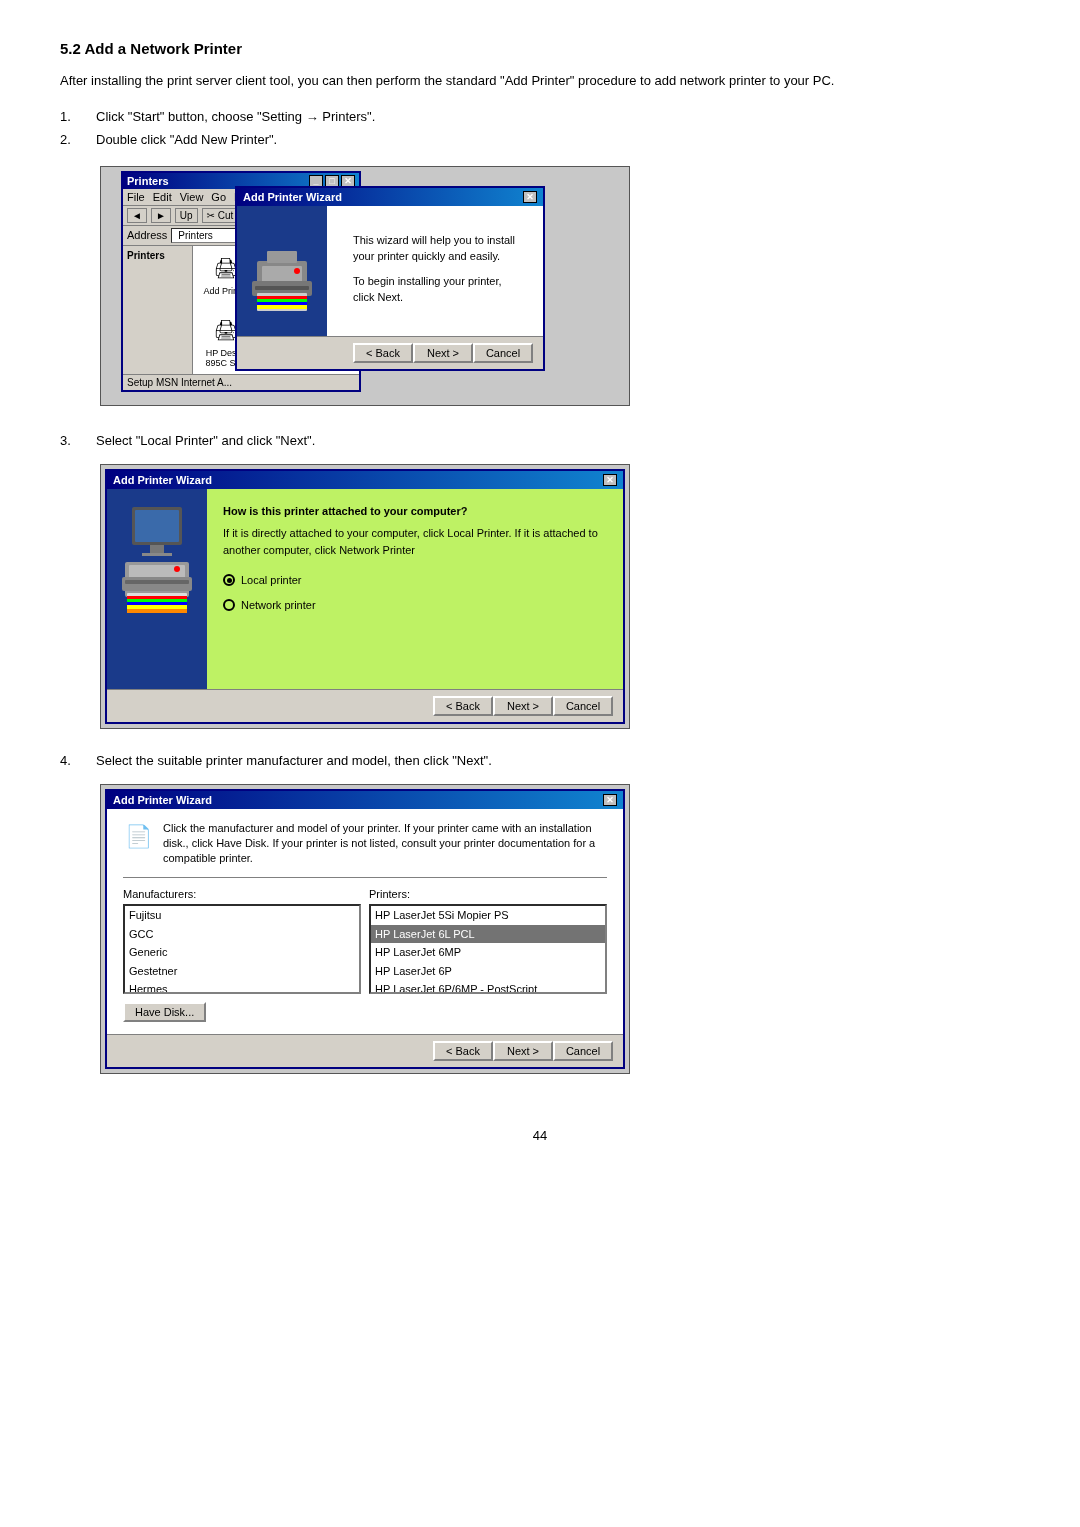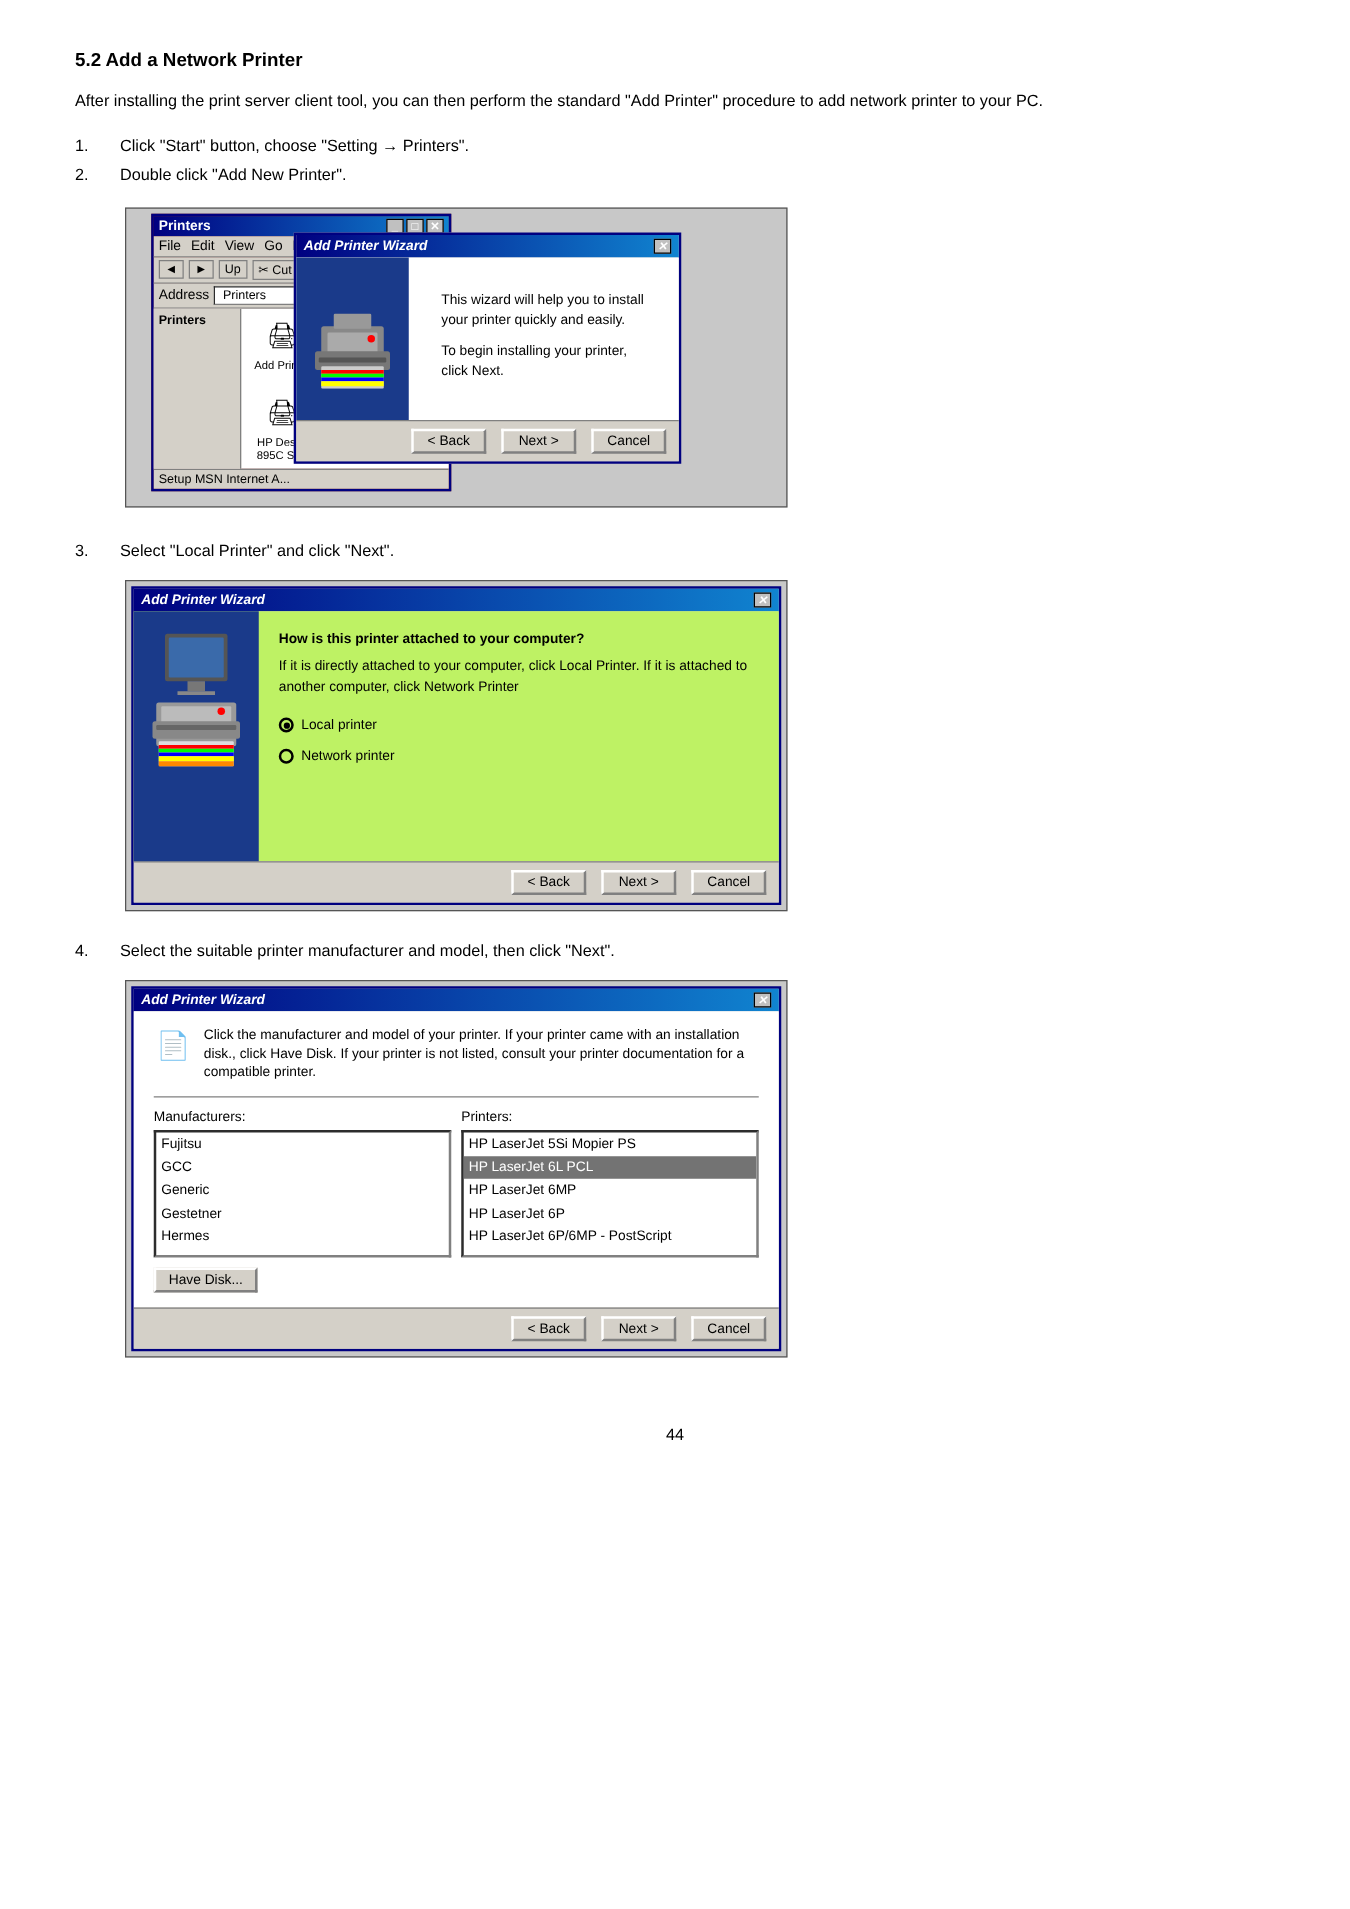--- a/index.html
+++ b/index.html
@@ -120,29 +120,28 @@
     }
 
     .wizard-titlebar {
       background: linear-gradient(to right, #000080, #1084d0);
       color: white;
       padding: 3px 6px;
       font-size: 11px;
       font-weight: bold;
       display: flex;
       justify-content: space-between;
-      font-style: italic;
     }
 
     .wizard-footer {
       background: #d4d0c8;
       padding: 6px 10px;
       display: flex;
       justify-content: flex-end;
-      gap: 12px;
+      gap: 0;
       border-top: 1px solid #808080;
     }
 
     .win-button {
       background: #d4d0c8;
       border: 2px solid;
       border-color: #ffffff #808080 #808080 #ffffff;
       padding: 2px 10px;
       font-size: 11px;
       cursor: pointer;
@@ -164,21 +163,21 @@
       align-items: center;
       gap: 6px;
       margin-bottom: 8px;
       font-size: 11px;
     }
 
     
     .list-box {
       border: 2px inset #808080;
       background: white;
-      height: 102px;
+      height: 90px;
       overflow: hidden;
       font-size: 11px;
     }
 
     .list-box-item {
       padding: 1px 4px;
     }
 
     .list-box-item.selected {
       background: #737373;

